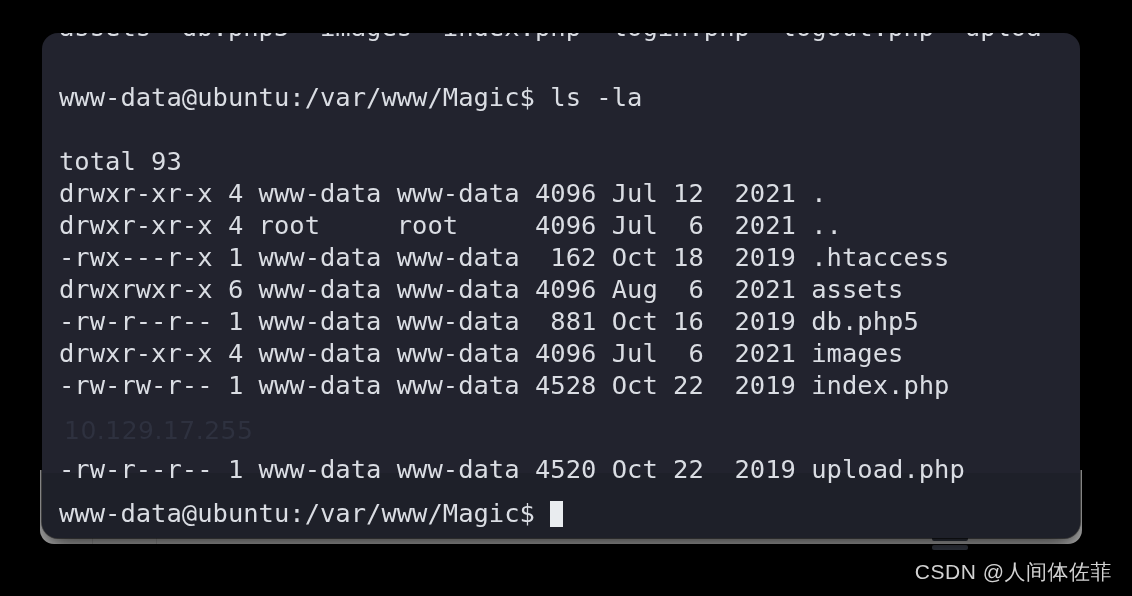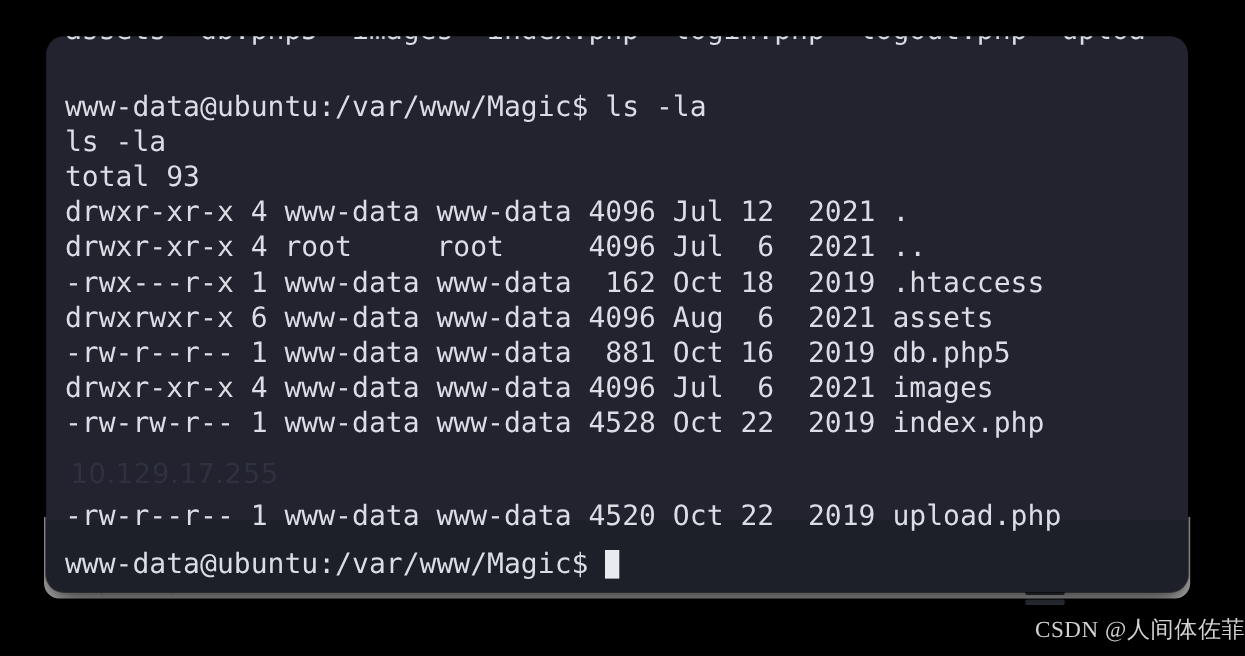--- a/index.html
+++ b/index.html
@@ -123,25 +123,25 @@
     display: inline-block;
     width: 13px;
     height: 26px;
     background: #e9ecef;
     vertical-align: -5px;
   }
 
   
   .watermark {
     position: absolute;
-    right: 0;
+    right: 20px;
     bottom: 10px;
     color: #d2d2d2;
     font-size: 21px;
-    font-family: Liberation Serif, serif;
+    font-family: Liberation Sans, sans-serif;
     letter-spacing: 0.5px;
   }
 </style>
 </head>
 <body>
 
 <div id="screen">
 
   <div class="window-frame">
     <span class="frame-divider" style="left:52px"></span>
@@ -163,21 +163,20 @@
       
       
       
       
     </div>
 
     <div class="term-body">
       <div class="line line-clipped">assets  db.php5  images  index.php  login.php  logout.php  uploa</div>
 
       <div class="line" style="top:48px">www-data@ubuntu:/var/www/Magic$ ls -la</div>
-      <div class="line" style="top:80px">ls -la</div>
       <div class="line" style="top:112px">total 93</div>
       <div class="line" style="top:144px">drwxr-xr-x 4 www-data www-data 4096 Jul 12  2021 .</div>
       <div class="line" style="top:176px">drwxr-xr-x 4 root     root     4096 Jul  6  2021 ..</div>
       <div class="line" style="top:208px">-rwx---r-x 1 www-data www-data  162 Oct 18  2019 .htaccess</div>
       <div class="line" style="top:240px">drwxrwxr-x 6 www-data www-data 4096 Aug  6  2021 assets</div>
       <div class="line" style="top:272px">-rw-r--r-- 1 www-data www-data  881 Oct 16  2019 db.php5</div>
       <div class="line" style="top:304px">drwxr-xr-x 4 www-data www-data 4096 Jul  6  2021 images</div>
       <div class="line" style="top:336px">-rw-rw-r-- 1 www-data www-data 4528 Oct 22  2019 index.php</div>
       <div class="line" style="top:420px">-rw-r--r-- 1 www-data www-data 4520 Oct 22  2019 upload.php</div>
 

